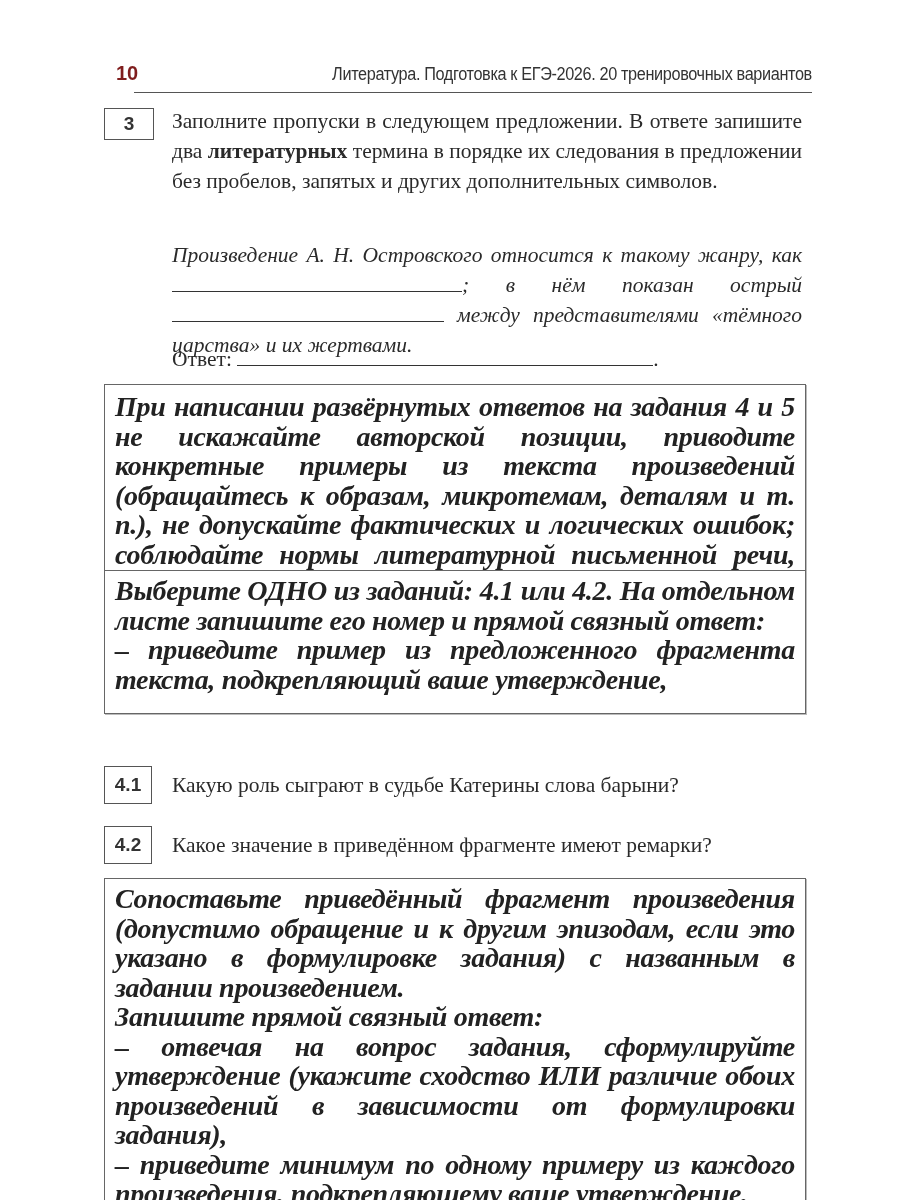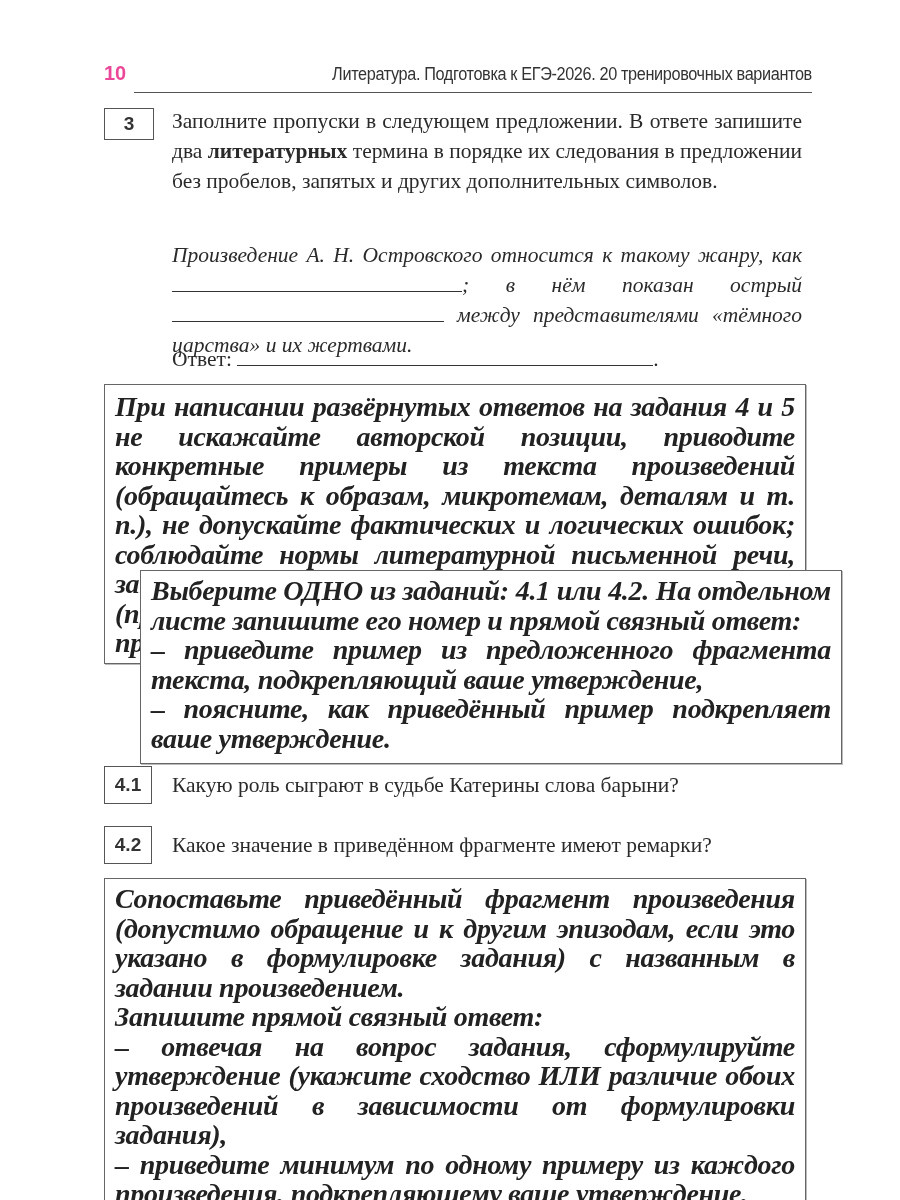--- a/index.html
+++ b/index.html
@@ -2,22 +2,22 @@
 <html><head>
 <meta charset="utf-8">
 <style>
   html, body { margin: 0; padding: 0; }
   body {
     width: 900px; height: 1200px; background: #ffffff; position: relative; overflow: hidden;
     color: #222; font-family: "Liberation Serif", serif;
   }
   .header { position: absolute; left: 104px; top: 60px; width: 708px; height: 34px; }
   .page-num {
-    position: absolute; left: 0; top: 2px;
-    font-family: "Liberation Sans", sans-serif; font-size: 20px; font-weight: bold; color: #ec4899;
+    position: absolute; left: 12px; top: 2px;
+    font-family: "Liberation Sans", sans-serif; font-size: 20px; font-weight: bold; color: #7f1d1d;
   }
   .running-title {
     position: absolute; right: 0; top: 4px;
     font-family: "Liberation Sans", sans-serif; font-size: 17.5px; color: #333;
     letter-spacing: -0.4px; transform: scaleX(0.93); transform-origin: right center;
   }
   .header-rule { position: absolute; left: 30px; right: 0; top: 32px; border-top: 1.5px solid #555; }
 
   .num-box {
     position: absolute; border: 1.5px solid #555; background: #fff;
@@ -66,24 +66,23 @@
 
 <div class="task-text" style="left:172px; top:344px; width:630px;">
   <span>Ответ:</span>
   <span class="blank" style="width:416px;"></span><span>.</span>
 </div>
 
 <div class="instr-box" style="top:384px; padding:7px 0 5px;">
   <p>При написании развёрнутых ответов на задания 4 и 5 не искажайте авторской позиции, приводите конкретные примеры из текста произведений (обращайтесь к образам, микротемам, деталям и т. п.), не допускайте фактических и логических ошибок; соблюдайте нормы литературной письменной речи, записывайте ответы аккуратно и разборчиво (примерный объём каждого ответа — 5–10 предложений).</p>
 </div>
 
-<div class="instr-box" style="top:570px; padding:5px 0 10px;margin-left:36px;">
+<div class="instr-box" style="top:570px; padding:5px 0 19px;">
   <p>Выберите ОДНО из заданий: 4.1 или 4.2. На отдельном листе запишите его номер и прямой связный ответ:</p>
   <p>– приведите пример из предложенного фрагмента текста, подкрепляющий ваше утверждение,</p>
-  <p>– поясните, как приведённый пример подкрепляет ваше утверждение.</p>
 </div>
 
 <div class="num-box" style="left:104px; top:766px; width:46px; height:36px;">
   <span>4.1</span>
 </div>
 <div class="task-text" style="left:172px; top:770px; width:630px;">
   <span>Какую роль сыграют в судьбе Катерины слова барыни?</span>
 </div>
 
 <div class="num-box" style="left:104px; top:826px; width:46px; height:36px;">

